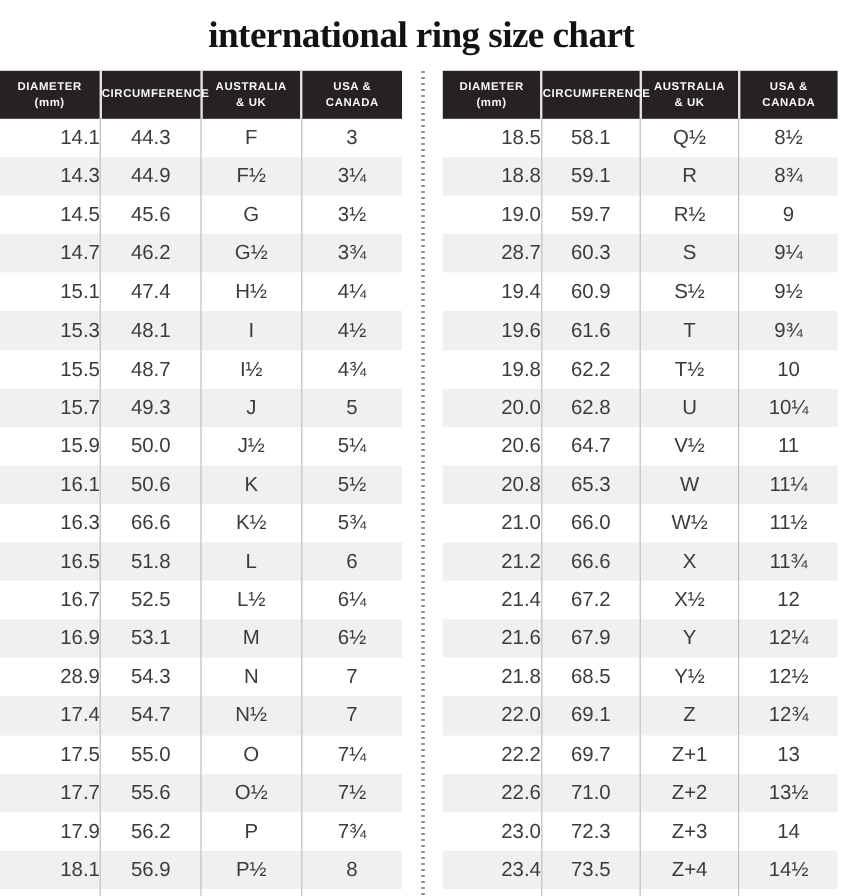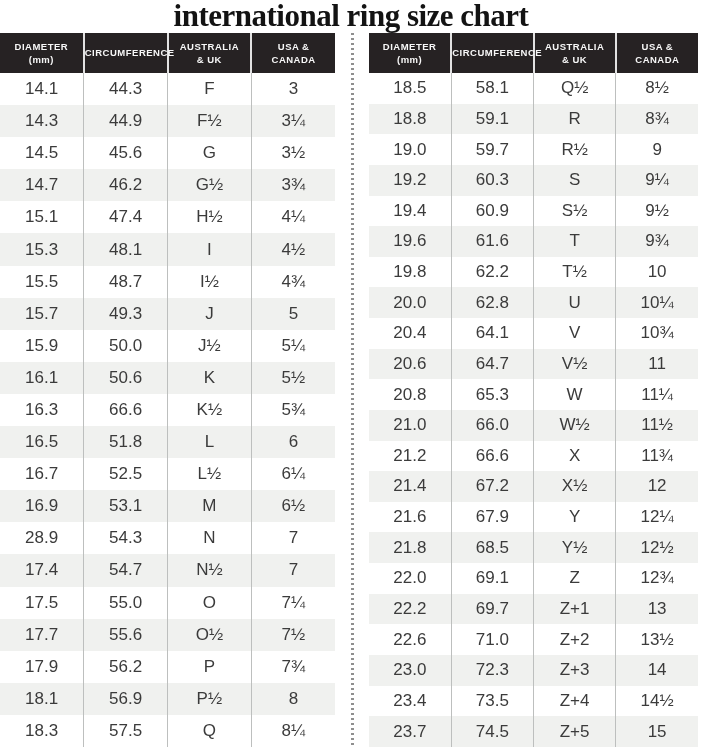--- a/index.html
+++ b/index.html
@@ -11,21 +11,21 @@
     width: 702px;
     height: 747px;
     font-family: "Liberation Sans", sans-serif;
     overflow: hidden;
   }
   .page {
     width: 702px;
     height: 747px;
   }
   .title {
-    margin: 0;
+    margin: 13px;
     height: 33px;
     line-height: 31px;
     text-align: center;
     font-family: "Liberation Serif", serif;
     font-weight: 700;
     font-size: 31px;
     letter-spacing: -0.5px;
     color: #131313;
     white-space: nowrap;
   }
@@ -56,21 +56,21 @@
   }
   thead th:first-child { border-left: none; }
   tbody td {
     text-align: center;
     vertical-align: middle;
     font-size: 17px;
     color: #3b3b3b;
     padding: 0;
     border-left: 1px solid #bdbfbe;
   }
-  tbody td:first-child { border-left: none; }
+  tbody td:first-child { border-left: none; text-align: right; }
   tbody tr:nth-child(even) td { background: #f0f1ef; }
   .divider {
     width: 34px;
     display: flex;
     justify-content: center;
     height: 714px;
   }
   .dotted-line {
     width: 3px;
     height: 100%;
@@ -272,21 +272,21 @@
             <td>R</td>
             <td>8¾</td>
           </tr>
           <tr>
             <td>19.0</td>
             <td>59.7</td>
             <td>R½</td>
             <td>9</td>
           </tr>
           <tr>
-            <td>19.2</td>
+            <td>28.7</td>
             <td>60.3</td>
             <td>S</td>
             <td>9¼</td>
           </tr>
           <tr>
             <td>19.4</td>
             <td>60.9</td>
             <td>S½</td>
             <td>9½</td>
           </tr>
@@ -300,26 +300,20 @@
             <td>19.8</td>
             <td>62.2</td>
             <td>T½</td>
             <td>10</td>
           </tr>
           <tr>
             <td>20.0</td>
             <td>62.8</td>
             <td>U</td>
             <td>10¼</td>
-          </tr>
-          <tr>
-            <td>20.4</td>
-            <td>64.1</td>
-            <td>V</td>
-            <td>10¾</td>
           </tr>
           <tr>
             <td>20.6</td>
             <td>64.7</td>
             <td>V½</td>
             <td>11</td>
           </tr>
           <tr>
             <td>20.8</td>
             <td>65.3</td>

